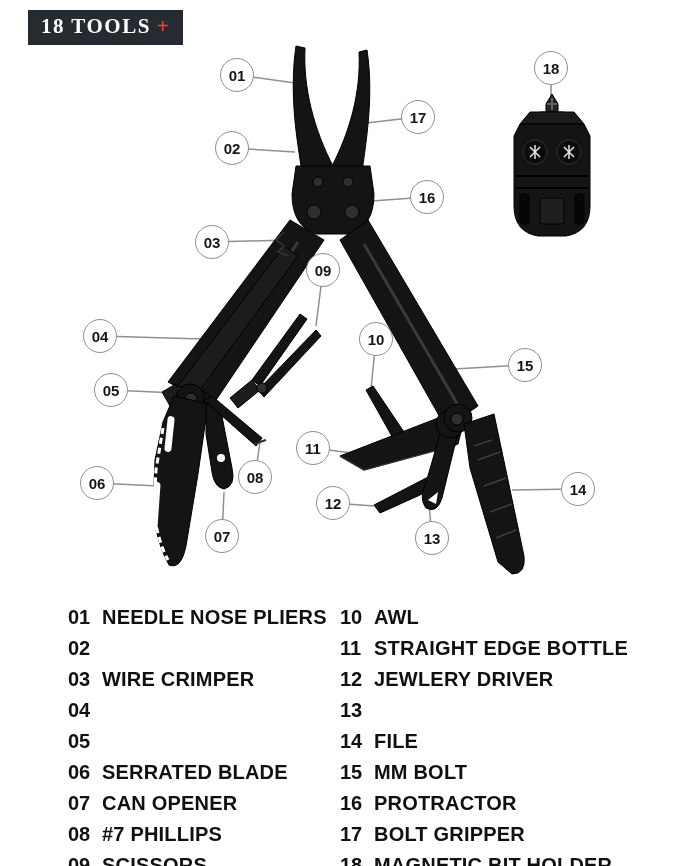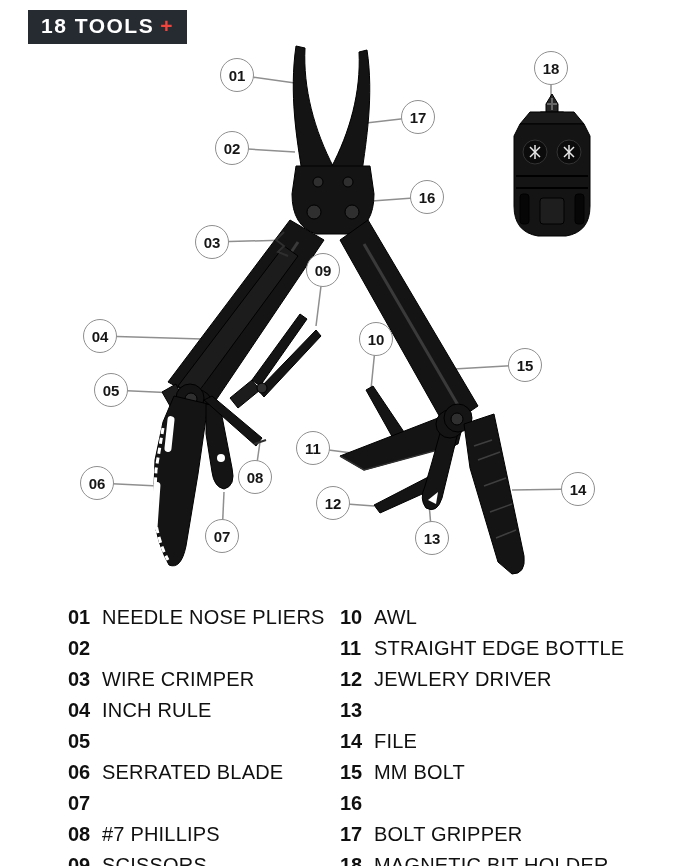--- a/index.html
+++ b/index.html
@@ -4,40 +4,41 @@
 <style>
   html, body { margin: 0; padding: 0; background: #ffffff; }
   body { width: 693px; height: 866px; font-family: "Liberation Sans", sans-serif; }
   .stage { position: relative; width: 693px; height: 866px; background: #fff; overflow: hidden; }
 
   .badge {
     position: absolute; left: 28px; top: 10px;
     background: #262a31; color: #fff;
     font-size: 21px; font-weight: bold; letter-spacing: 1.5px;
     padding: 4px 13px 6px 13px;
+    font-family: Liberation Serif, serif;
   }
   .badge .plus { color: #f0443c; margin-left: 6px; }
 
   .art { position: absolute; left: 0; top: 0; }
 
   .callout {
     position: absolute; width: 34px; height: 34px; box-sizing: border-box;
     border: 1.5px solid #8f8f8f; border-radius: 50%;
     background: #ffffff;
     display: flex; align-items: center; justify-content: center;
     font-size: 15px; font-weight: bold; color: #161616;
   }
 
   .legend { position: absolute; left: 68px; top: 606px; display: flex; }
   .legend ul { list-style: none; margin: 0; padding: 0; }
   .legend ul.col-left  { width: 272px; }
   .legend ul.col-right { width: 330px; }
   .legend li { display: flex; align-items: baseline; height: 31px; font-size: 20px; color: #101010; }
   .legend .num { font-weight: bold; width: 34px; flex: none; }
-  .legend .label { font-weight: normal; letter-spacing: 0.2px; white-space: nowrap; }
+  .legend .label { font-weight: bold; letter-spacing: 0.2px; white-space: nowrap; }
 </style>
 </head>
 <body>
 
 <div class="stage">
 
   <div class="badge">
     <span>18 TOOLS</span><span class="plus">+</span>
   </div>
 
@@ -248,34 +249,34 @@
           <span class="num">02</span>
         </li>
 
         <li>
           <span class="num">03</span>
           <span class="label">WIRE CRIMPER</span>
         </li>
 
         <li>
           <span class="num">04</span>
-          <span class="label">INCH RULE</span>
         </li>
 
         <li>
           <span class="num">05</span>
         </li>
 
         <li>
           <span class="num">06</span>
           <span class="label">SERRATED BLADE</span>
         </li>
 
         <li>
           <span class="num">07</span>
+          <span class="label">CAN OPENER</span>
         </li>
 
         <li>
           <span class="num">08</span>
           <span class="label">#7 PHILLIPS</span>
         </li>
 
         <li>
           <span class="num">09</span>
           <span class="label">SCISSORS</span>
@@ -307,20 +308,21 @@
           <span class="label">FILE</span>
         </li>
 
         <li>
           <span class="num">15</span>
           <span class="label">MM BOLT</span>
         </li>
 
         <li>
           <span class="num">16</span>
+          <span class="label">PROTRACTOR</span>
         </li>
 
         <li>
           <span class="num">17</span>
           <span class="label">BOLT GRIPPER</span>
         </li>
 
         <li>
           <span class="num">18</span>
           <span class="label">MAGNETIC BIT HOLDER</span>

